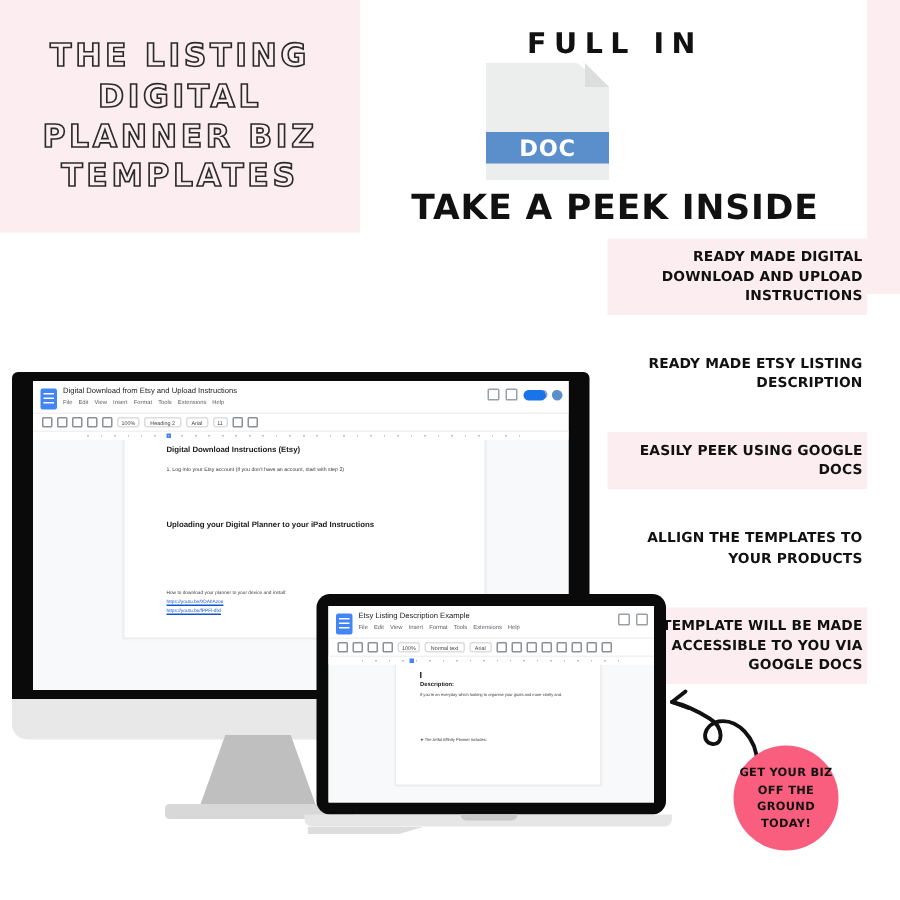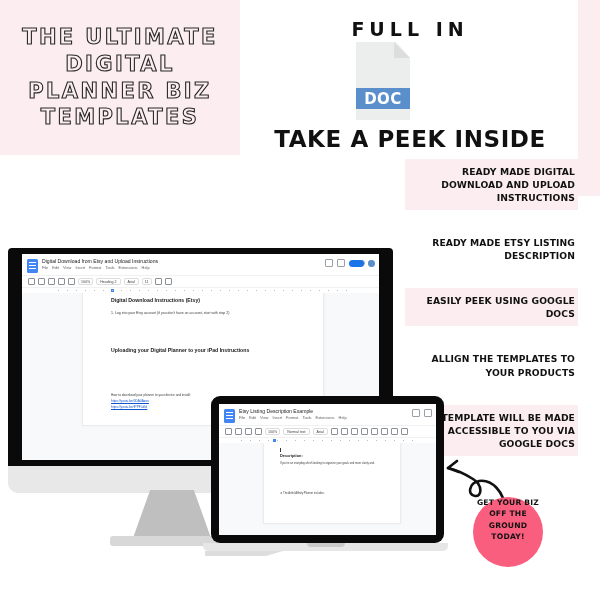--- a/index.html
+++ b/index.html
@@ -40,21 +40,21 @@
   
   .made-in{
     position:absolute;left:260px;top:18px;width:300px;
     text-align:center;
     font-family:"DejaVu Sans", sans-serif;
     font-size:19px;font-weight:700;letter-spacing:5px;color:#111;
   }
 
   
   .doc-icon{
-    position:absolute;left:356px;top:42px;width:54px;height:78px;text-decoration:underline;
+    position:absolute;left:324px;top:42px;width:82px;height:78px;text-decoration:underline;
   }
   .doc-page{
     position:absolute;inset:0;
     background:#eceded;
     clip-path:polygon(0 0, 74% 0, 100% 20%, 100% 100%, 0 100%);
   }
   .doc-fold{
     position:absolute;right:0;top:0;width:16px;height:16px;
     background:#dcdddd;
     clip-path:polygon(0 0, 100% 100%, 0 100%);
@@ -222,38 +222,38 @@
   
   .l-page{left:44px;top:0;width:136px;height:118px;}
   .l-h{position:absolute;left:16px;top:32px;font-size:4.1px;}
   .l-h2{position:absolute;left:16px;top:48px;font-size:3.9px;}
   .l-p{position:absolute;left:16px;top:57px;font-size:2.7px;}
   .l-p2{position:absolute;left:16px;top:86px;font-size:2.7px;}
   .l-cursor{position:absolute;left:16px;top:43px;width:0.6px;height:4px;background:#333;}
 
   
   .badge{
-    position:absolute;left:473px;top:497px;width:70px;height:70px;
+    position:absolute;left:489px;top:497px;width:70px;height:70px;
     border-radius:50%;background:#fa5e7e;
-    display:flex;justify-content:center;
+    display:flex;align-items:center;justify-content:center;
   }
   .badge-text{
     text-align:center;color:#111;
     font-family:"DejaVu Sans", sans-serif;
     font-size:7.6px;font-weight:700;line-height:1.5;letter-spacing:0.2px;
   }
   .arrow{position:absolute;left:443px;top:455px;width:66px;height:58px;}
 </style>
 </head>
 <body>
 
 <div class="stage">
 
   <div class="title-panel">
-    <div class="title-text">THE ULTIMATE DIGITAL PLANNER BIZ TEMPLATES</div>
+    <div class="title-text">THE LISTING DIGITAL PLANNER BIZ TEMPLATES</div>
   </div>
 
   <div class="edge-strip"></div>
 
   <div class="made-in">FULL IN</div>
 
   <div class="doc-icon">
     <div class="doc-page"></div>
     <div class="doc-fold"></div>
     <div class="doc-band">

